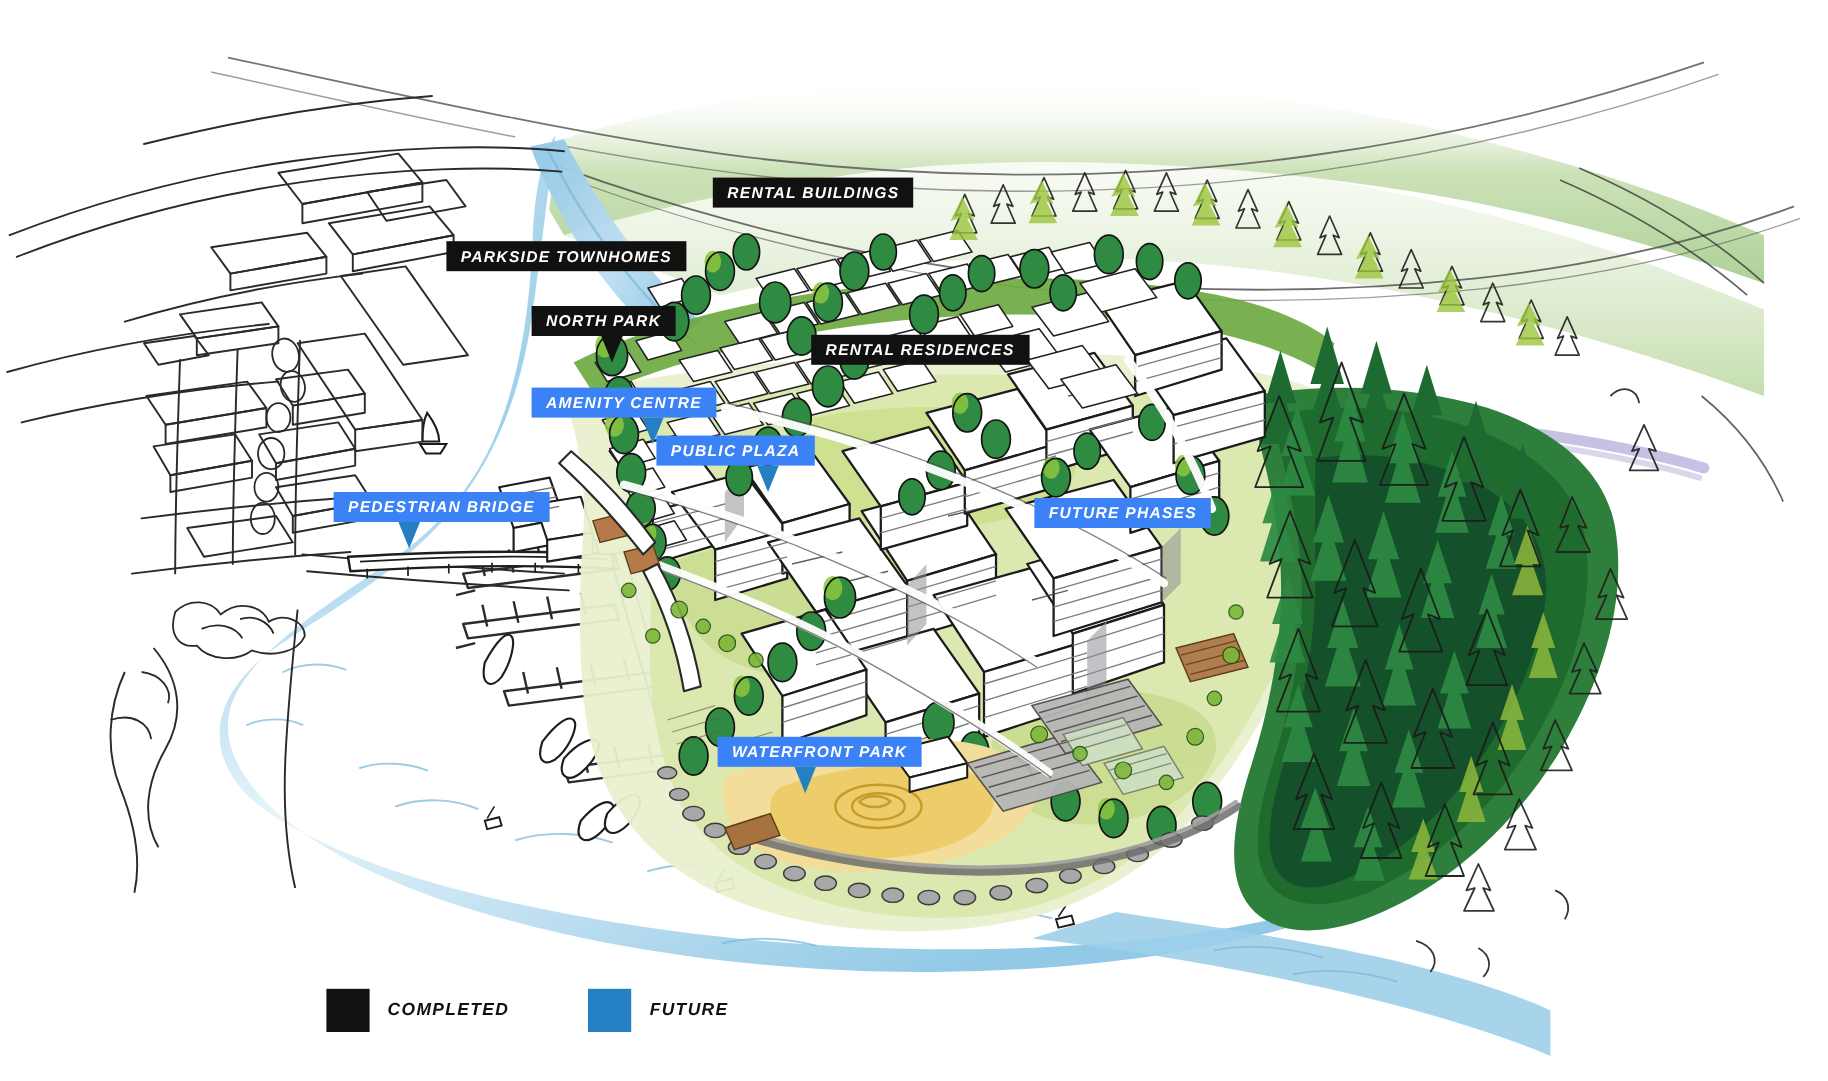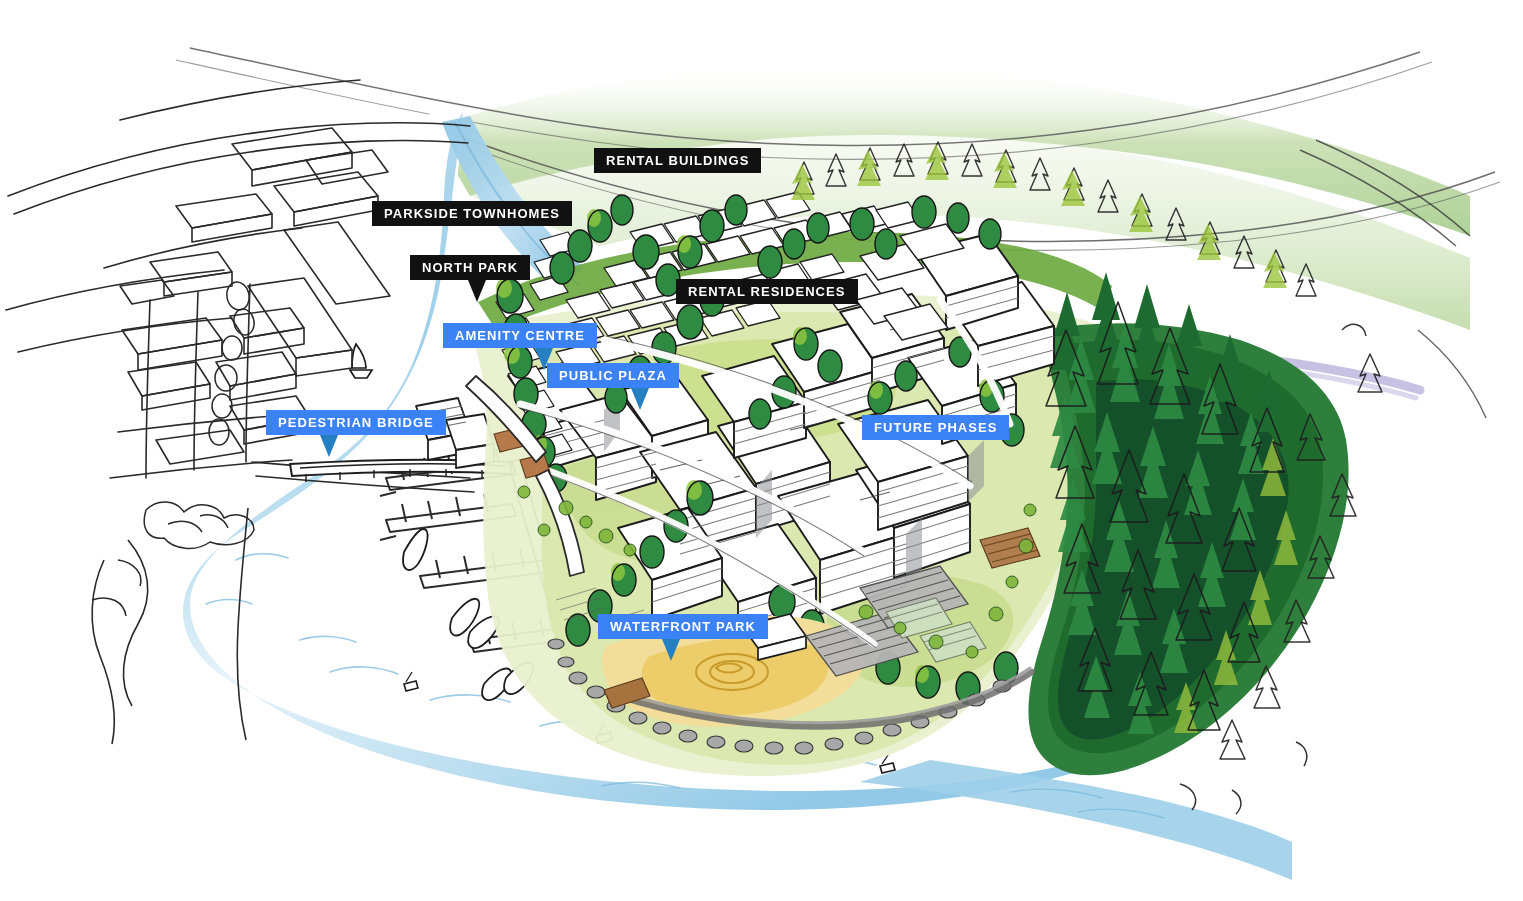--- a/index.html
+++ b/index.html
@@ -1,21 +1,21 @@
 <!DOCTYPE html>
 <html><head>
 <meta charset="utf-8">
 <title>Masterplan Illustrative Map</title>
 <style>
   html,body{margin:0;padding:0;background:#ffffff;}
   body{
     width:1523px;height:901px;overflow:hidden;position:relative;
     font-family:"Liberation Sans","DejaVu Sans",sans-serif;
   }
-  #stage{position:absolute;inset:0;width:1523px;height:901px;background:#fff;}
+  #stage{position:absolute;inset:0;width:1523px;height:901px;background:#fff;font-style:italic;}
   #artboard{position:absolute;inset:0;}
   #artboard svg{display:block;width:1523px;height:901px;}
 
   
   .callout{position:absolute;display:block;}
   .callout .box{
     display:inline-block;
     padding:6px 12px 6px 12px;
     font-size:13px;
     font-weight:700;
@@ -825,49 +825,60 @@
   <div class="callout completed no-tail" style="left:594px;top:148px;">
     <span class="box">RENTAL BUILDINGS</span>
     
   </div>
 
   <div class="callout completed no-tail" style="left:372px;top:201px;border-radius:12px;">
     <span class="box">PARKSIDE TOWNHOMES</span>
     
   </div>
 
-  <div class="callout completed" style="left:410px;top:255px;">
+  <div class="callout completed" style="left:443px;top:255px;">
     <span class="box">NORTH PARK</span>
     <span class="tail" style="left:58px;"></span>
   </div>
 
   <div class="callout completed no-tail" style="left:676px;top:279px;">
     <span class="box">RENTAL RESIDENCES</span>
     
   </div>
 
   <div class="callout future" style="left:443px;top:323px;">
     <span class="box">AMENITY CENTRE</span>
     <span class="tail" style="left:92px;"></span>
   </div>
 
   <div class="callout future" style="left:547px;top:363px;">
     <span class="box">PUBLIC PLAZA</span>
     <span class="tail" style="left:84px;"></span>
   </div>
 
-  <div class="callout future" style="left:266px;top:410px;">
+  <div class="callout future" style="left:278px;top:410px;">
     <span class="box">PEDESTRIAN BRIDGE</span>
     <span class="tail" style="left:54px;"></span>
   </div>
 
   <div class="callout future no-tail" style="left:862px;top:415px;">
     <span class="box">FUTURE PHASES</span>
     
   </div>
 
   <div class="callout future" style="left:598px;top:614px;">
     <span class="box">WATERFRONT PARK</span>
     <span class="tail" style="left:64px;"></span>
   </div>
 
+  <div id="legend">
+    <div class="legend-item">
+      <span class="legend-swatch" style="background:#111111;"></span>
+      <span class="legend-label">COMPLETED</span>
+    </div>
+    <div class="legend-gap"></div>
+    <div class="legend-item">
+      <span class="legend-swatch" style="background:#2580c3;"></span>
+      <span class="legend-label">FUTURE</span>
+    </div>
+  </div>
 
 </div>
 
 </body></html>

